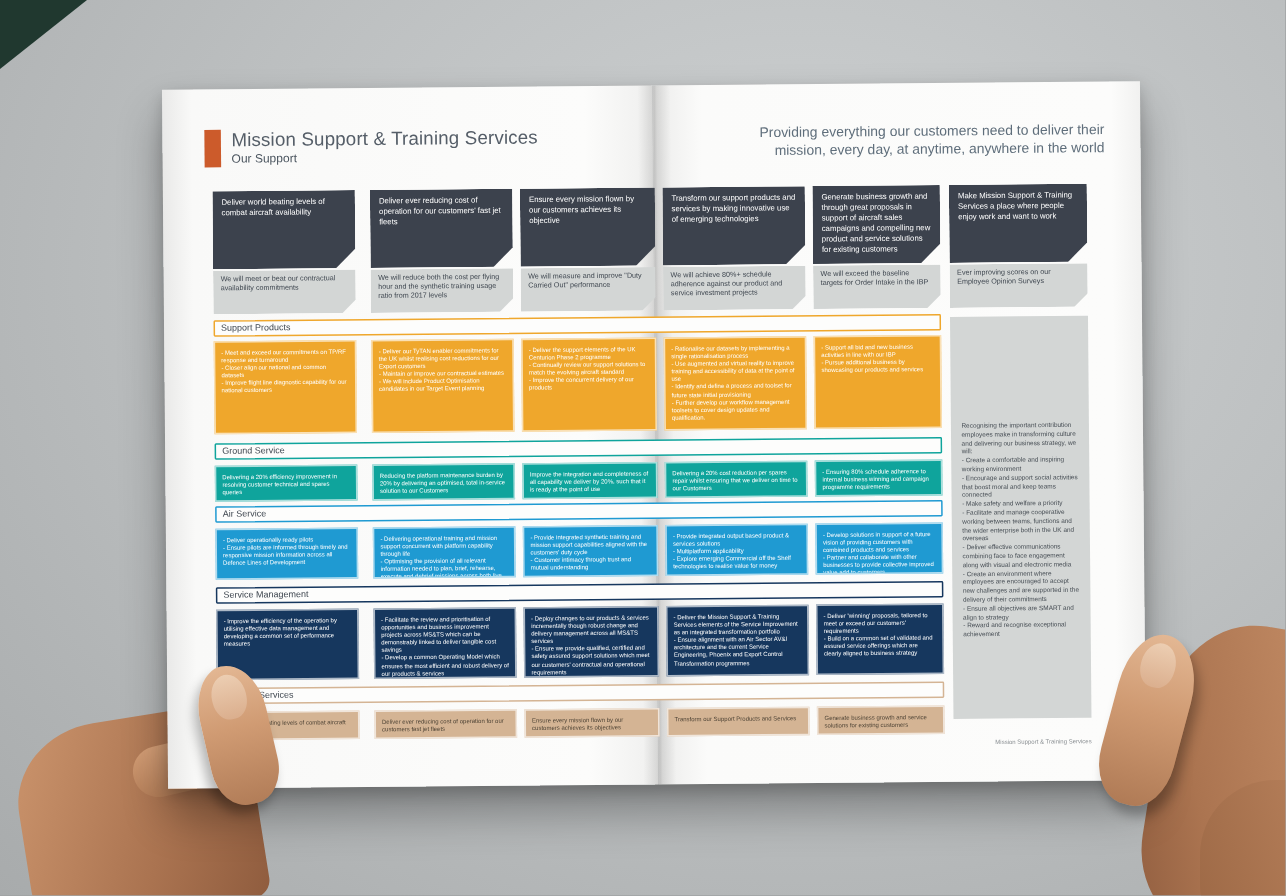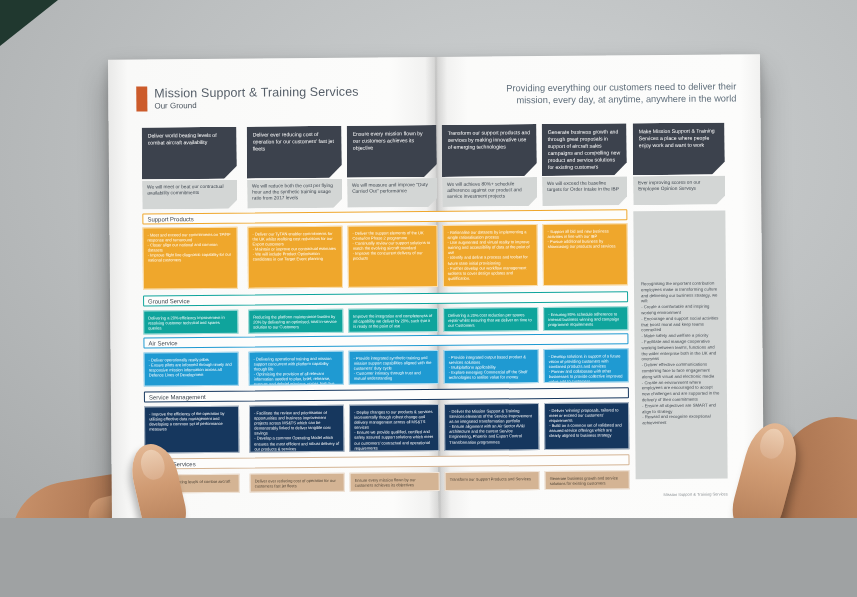--- a/index.html
+++ b/index.html
@@ -1,17 +1,17 @@
 <!DOCTYPE html>
 <html><head>
 <meta charset="utf-8">
 <style>
   html,body{margin:0;padding:0;}
   body{font-family:"Liberation Sans",sans-serif;background:#9fa2a3;}
-  .scene{position:relative;width:857px;height:518px;overflow:hidden;
+  .scene{position:relative;width:857px;height:597px;overflow:hidden;
     background:radial-gradient(ellipse at 62% 30%, #ced1d2 0%, #bcbfc0 52%, #a8abac 100%);}
   .corner-tri{position:absolute;left:0;top:0;width:0;height:0;
     border-top:46px solid #20382f;border-right:58px solid transparent;}
   
   .hand{position:absolute;z-index:1;}
   .hand-left-base{left:14px;top:478px;width:158px;height:132px;transform:rotate(-9deg);
     background:linear-gradient(115deg,#c68f68 10%,#aa7350 60%,#8f5c3e 100%);
     border-radius:58px 40px 12px 28px / 52px 38px 12px 28px;}
   .hand-left-finger{left:88px;top:492px;width:82px;height:34px;transform:rotate(-13deg);
     background:linear-gradient(180deg,#d49e76,#b57f59);border-radius:17px;}
@@ -94,21 +94,21 @@
 
   <div class="spread">
     <div class="page page-left"></div>
     <div class="page page-right"></div>
     <div class="spine"></div>
 
     <div class="content">
 
       <div class="accent-bar" style="background-color: rgb(204, 91, 43);"></div>
       <div class="page-title">Mission Support &amp; Training Services</div>
-      <div class="page-subtitle">Our Ground</div>
+      <div class="page-subtitle">Our Support</div>
       <div class="tagline">Providing everything our customers need to deliver their mission, every day, at anytime, anywhere in the world</div>
 
       <div class="col m-dark c1" style="background-color: rgb(60, 66, 77);">Deliver world beating levels of combat aircraft availability</div>
       <div class="col m-gray c1" style="background-color: rgb(211, 214, 213);">We will meet or beat our contractual availability commitments</div>
       <div class="col m-dark c2" style="background-color: rgb(60, 66, 77);">Deliver ever reducing cost of operation for our customers' fast jet fleets</div>
       <div class="col m-gray c2" style="background-color: rgb(211, 214, 213);">We will reduce both the cost per flying hour and the synthetic training usage ratio from 2017 levels</div>
       <div class="col m-dark c3" style="background-color: rgb(60, 66, 77);">Ensure every mission flown by our customers achieves its objective</div>
       <div class="col m-gray c3" style="background-color: rgb(211, 214, 213);">We will measure and improve "Duty Carried Out" performance</div>
       <div class="col m-dark c4" style="background-color: rgb(60, 66, 77);">Transform our support products and services by making innovative use of emerging technologies</div>
       <div class="col m-gray c4" style="background-color: rgb(211, 214, 213);">We will achieve 80%+ schedule adherence against our product and service investment projects</div>

